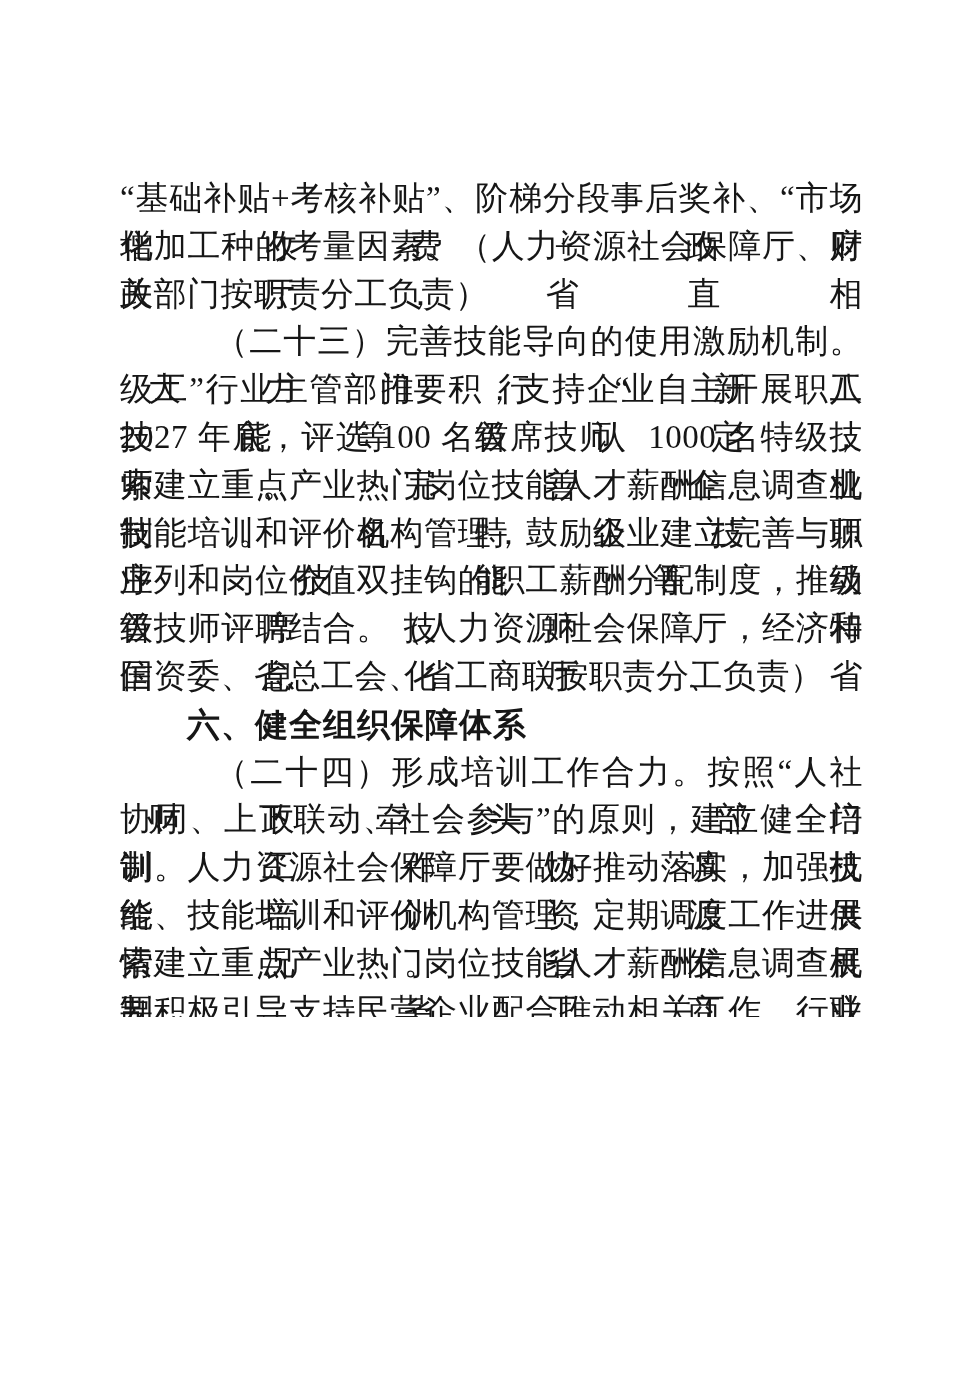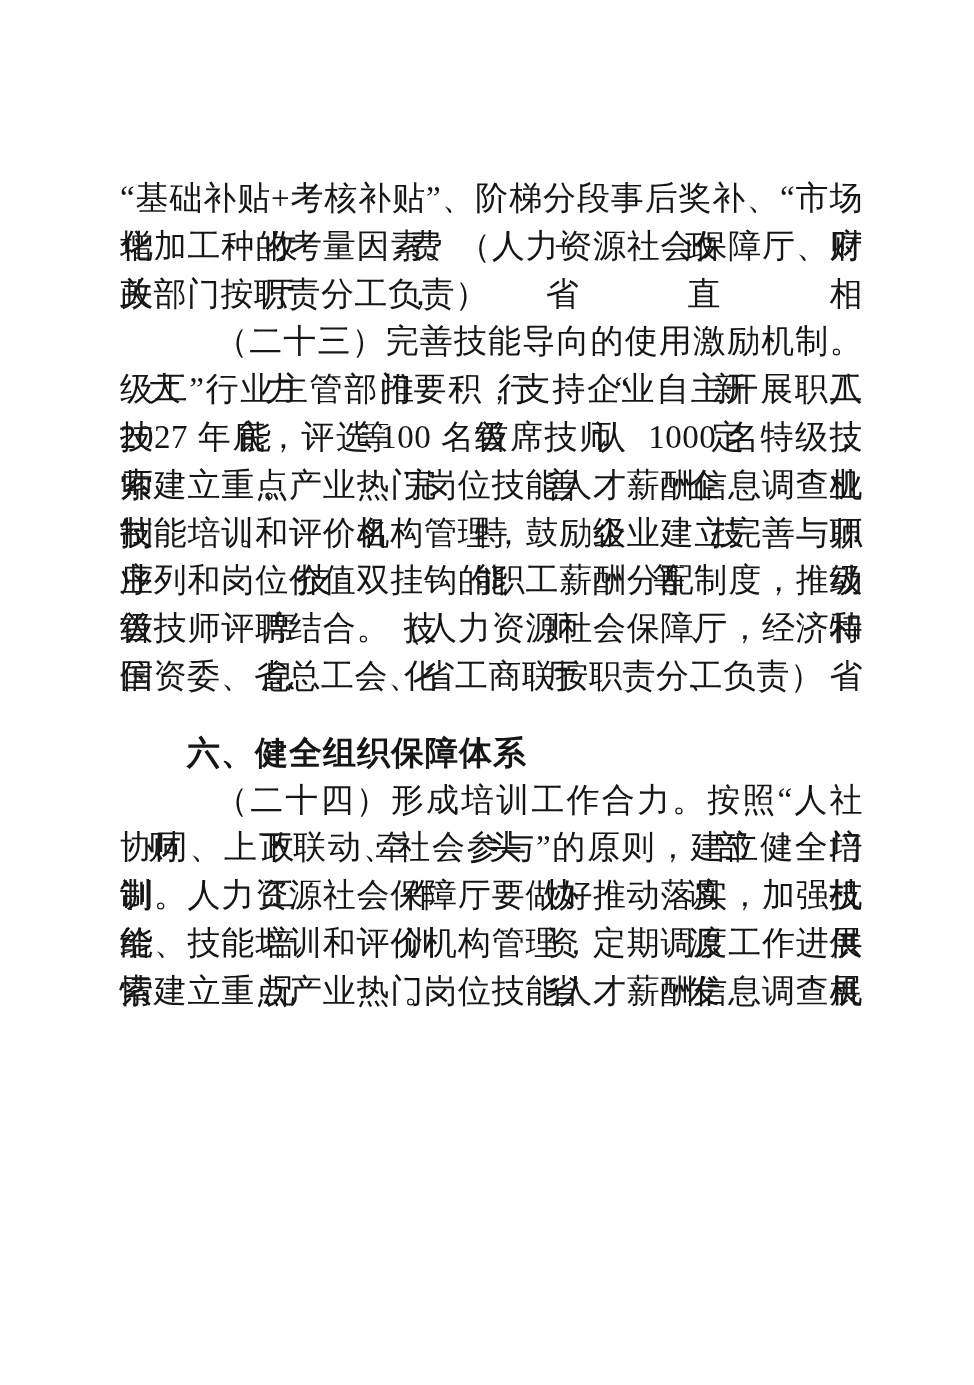--- a/index.html
+++ b/index.html
@@ -40,21 +40,20 @@
     text-indent: 67px;
     margin-left: 28px;
   }
   .line.heading {
     font-family: "Liberation Sans", sans-serif;
     font-weight: bold;
     text-align: right;
     text-align-last: left;
     text-indent: 67px;
     letter-spacing: 1px;
-    margin-top: 28px;
   }
   .footer {
     position: absolute;
     left: 144px;
     top: 1238px;
     font-size: 27px;
     line-height: 34px;
     color: #c2410c;
     letter-spacing: 2px;
     font-family: "Liberation Serif", serif;

